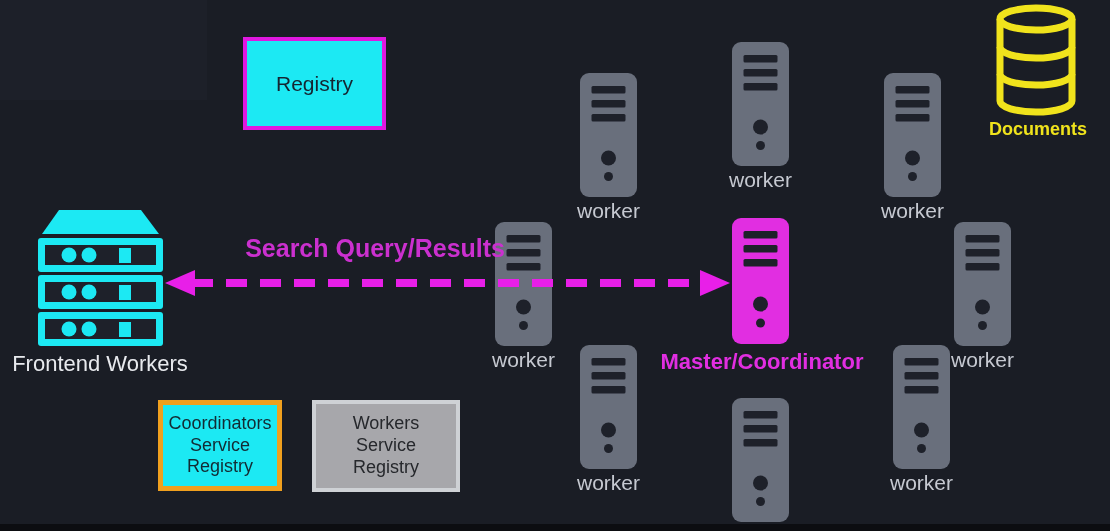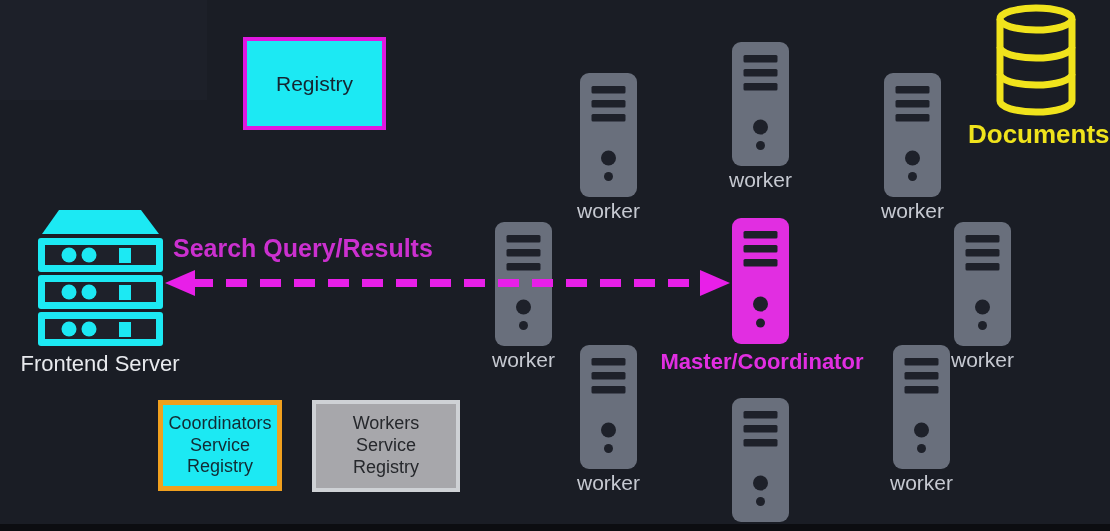--- a/index.html
+++ b/index.html
@@ -14,27 +14,27 @@
   body{background:var(--background);font-family:"Liberation Sans",sans-serif;position:relative;}
   .abs{position:absolute;}
   .shade{left:0;top:0;width:207px;height:100px;background:#20232d;opacity:.55;}
   .bottom-strip{left:0;bottom:0;width:1110px;height:7px;background:var(--bottom-strip);z-index:9;}
 
   .zk-box{left:243px;top:37px;width:143px;height:93px;background:var(--cyan);
     border:4px solid var(--zk-border);display:flex;align-items:center;justify-content:center;z-index:4;}
   .zk-box span{font-size:21px;color:var(--dark-text);}
 
   .doc-icon{left:993px;top:4px;z-index:4;}
-  .doc-label{left:968px;top:119px;width:140px;text-align:center;font-size:26px;font-weight:600;
+  .doc-label{left:968px;top:119px;width:140px;text-align:center;font-size:18px;font-weight:600;
     color:var(--yellow);z-index:4;}
 
   .fe-icon{left:38px;top:208px;z-index:4;}
   .fe-label{left:0px;top:351px;width:200px;text-align:center;font-size:22px;color:var(--white);z-index:4;}
 
-  .arrow-label{left:173px;top:234px;width:340px;text-align:left;font-size:25px;font-weight:600;
+  .arrow-label{left:165px;top:234px;width:340px;text-align:right;font-size:25px;font-weight:600;
     color:var(--magenta-dark);z-index:6;}
   .arrow-svg{left:165px;top:269px;z-index:6;}
   .arrow-svg line{stroke:var(--magenta);stroke-width:8;stroke-dasharray:21 13;}
   .arrow-svg polygon{fill:var(--magenta);}
 
   .worker{width:57px;z-index:2;}
   .worker svg .tower{fill:var(--worker-gray);}
   .worker svg .detail{fill:var(--worker-detail);}
   .worker-label{position:absolute;top:126px;left:50%;transform:translateX(-50%);
     white-space:nowrap;font-size:21px;color:var(--label-gray);text-align:center;}
@@ -90,21 +90,21 @@
     <rect class="fe-cyan" x="81" y="77" width="12" height="15"></rect>
   </g>
   <g>
     <rect class="fe-cyan" x="0" y="104" width="125" height="34" rx="3"></rect>
     <rect class="fe-dark" x="7" y="111" width="111" height="20"></rect>
     <circle class="fe-cyan" cx="31" cy="121" r="7.5"></circle>
     <circle class="fe-cyan" cx="51" cy="121" r="7.5"></circle>
     <rect class="fe-cyan" x="81" y="114" width="12" height="15"></rect>
   </g>
 </svg>
-<div class="abs fe-label">Frontend Server</div>
+<div class="abs fe-label">Frontend Workers</div>
 
 <div class="abs arrow-label">Search Query/Results</div>
 <svg class="abs arrow-svg" width="565" height="28" viewBox="0 0 565 28">
   <line x1="27" y1="14" x2="538" y2="14"></line>
   <polygon points="0,14 30,1 30,27"></polygon>
   <polygon points="565,14 535,1 535,27"></polygon>
 </svg>
 
 <div id="workers-layer">
   <div class="abs worker" style="left: 580px; top: 73px;">

